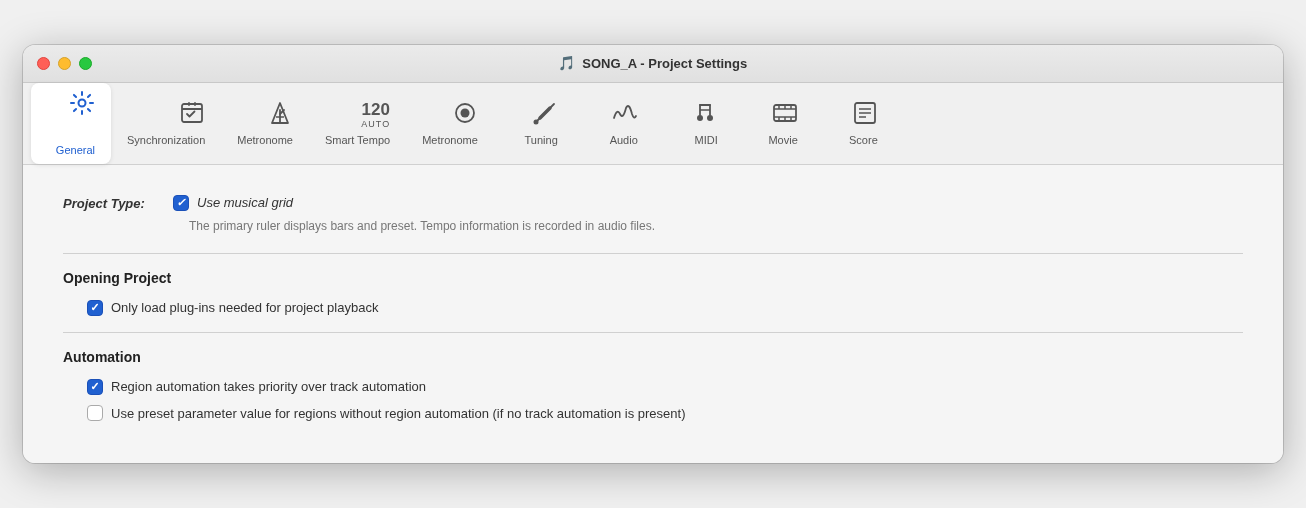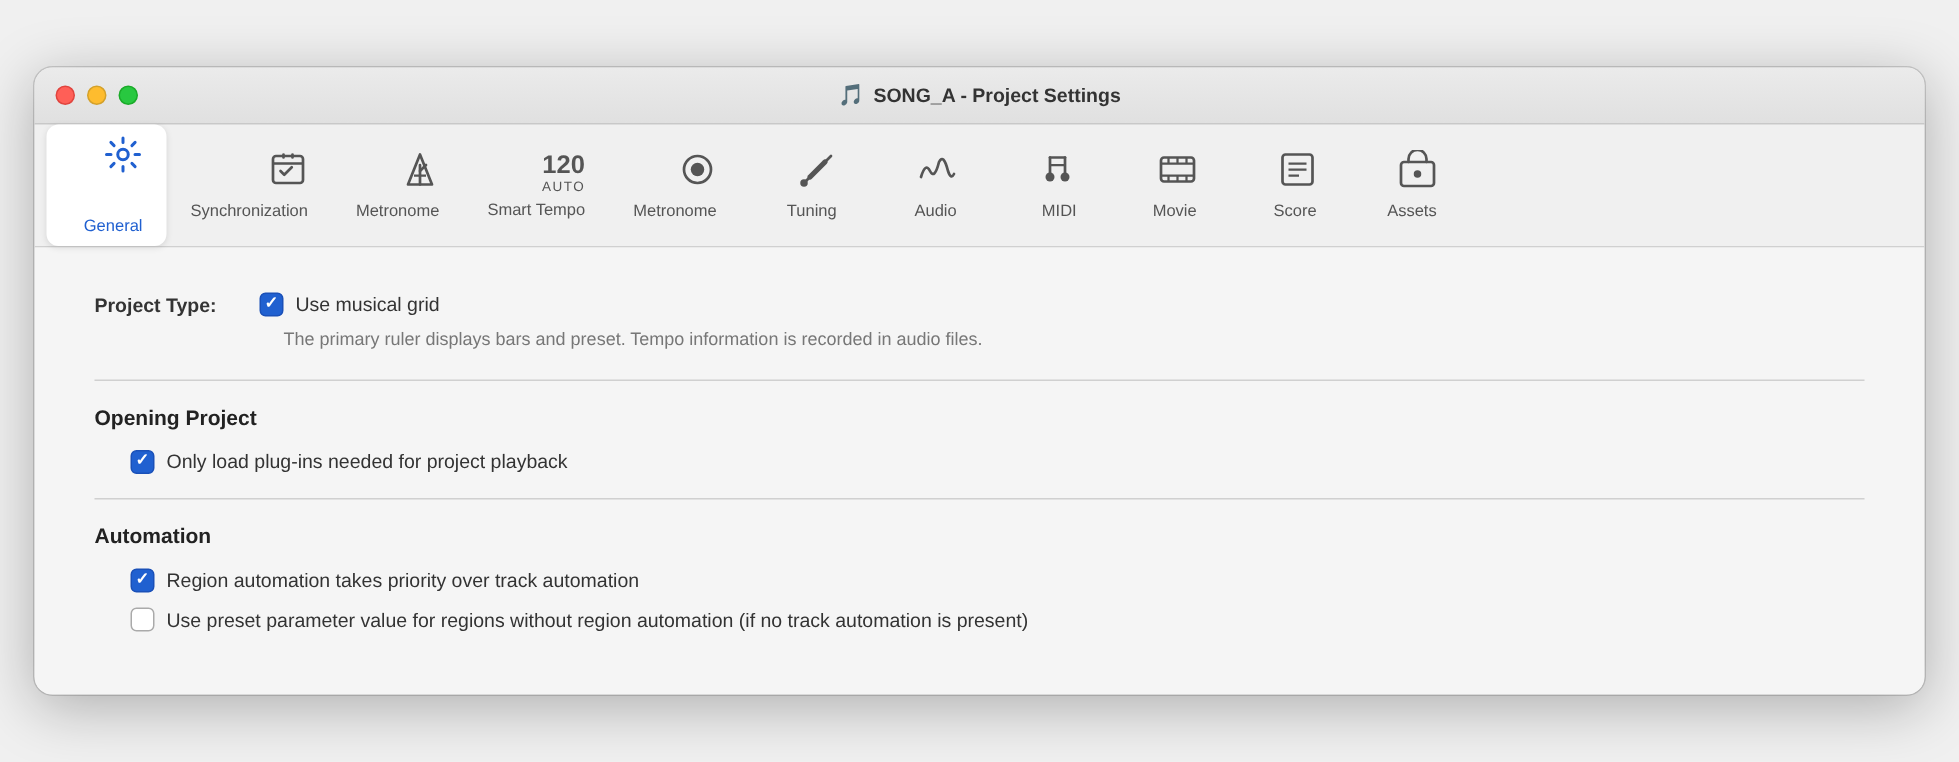--- a/index.html
+++ b/index.html
@@ -112,20 +112,21 @@
     
     .content {
       padding: 30px 40px;
       background: #f5f5f5;
     }
     
     .section-row {
       display: flex;
       align-items: flex-start;
       margin-bottom: 8px;
+      font-style: italic;
     }
     .section-label {
       font-size: 13px;
       font-weight: 600;
       color: #333;
       min-width: 110px;
       padding-top: 1px;
       white-space: nowrap;
     }
     .checkbox-row {
@@ -319,30 +320,20 @@
         <svg width="26" height="26" viewBox="0 0 26 26" fill="none">
           <rect x="3" y="3" width="20" height="20" rx="2" stroke="#555" stroke-width="1.8"></rect>
           <line x1="7" y1="9" x2="19" y2="9" stroke="#555" stroke-width="1.5"></line>
           <line x1="7" y1="13" x2="19" y2="13" stroke="#555" stroke-width="1.5"></line>
           <line x1="7" y1="17" x2="14" y2="17" stroke="#555" stroke-width="1.5"></line>
         </svg>
       </span>
       <span class="tab-label">Score</span>
     </div>
 
-    <div class="tab-item">
-      <span class="tab-icon">
-        <svg width="26" height="26" viewBox="0 0 26 26" fill="none">
-          <rect x="2" y="8" width="22" height="16" rx="2" stroke="#555" stroke-width="1.8"></rect>
-          <path d="M7 8V6a6 6 0 0 1 12 0v2" stroke="#555" stroke-width="1.8" stroke-linecap="round"></path>
-          <circle cx="13" cy="16" r="2.5" fill="#555"></circle>
-        </svg>
-      </span>
-      <span class="tab-label">Assets</span>
-    </div>
   </div>
 
   <div class="content">
 
     <div class="section-row">
       <span class="section-label">Project Type:</span>
       <div class="checkbox-row">
         <div class="checkbox">
           <span class="checkbox-check">✓</span>
         </div>

